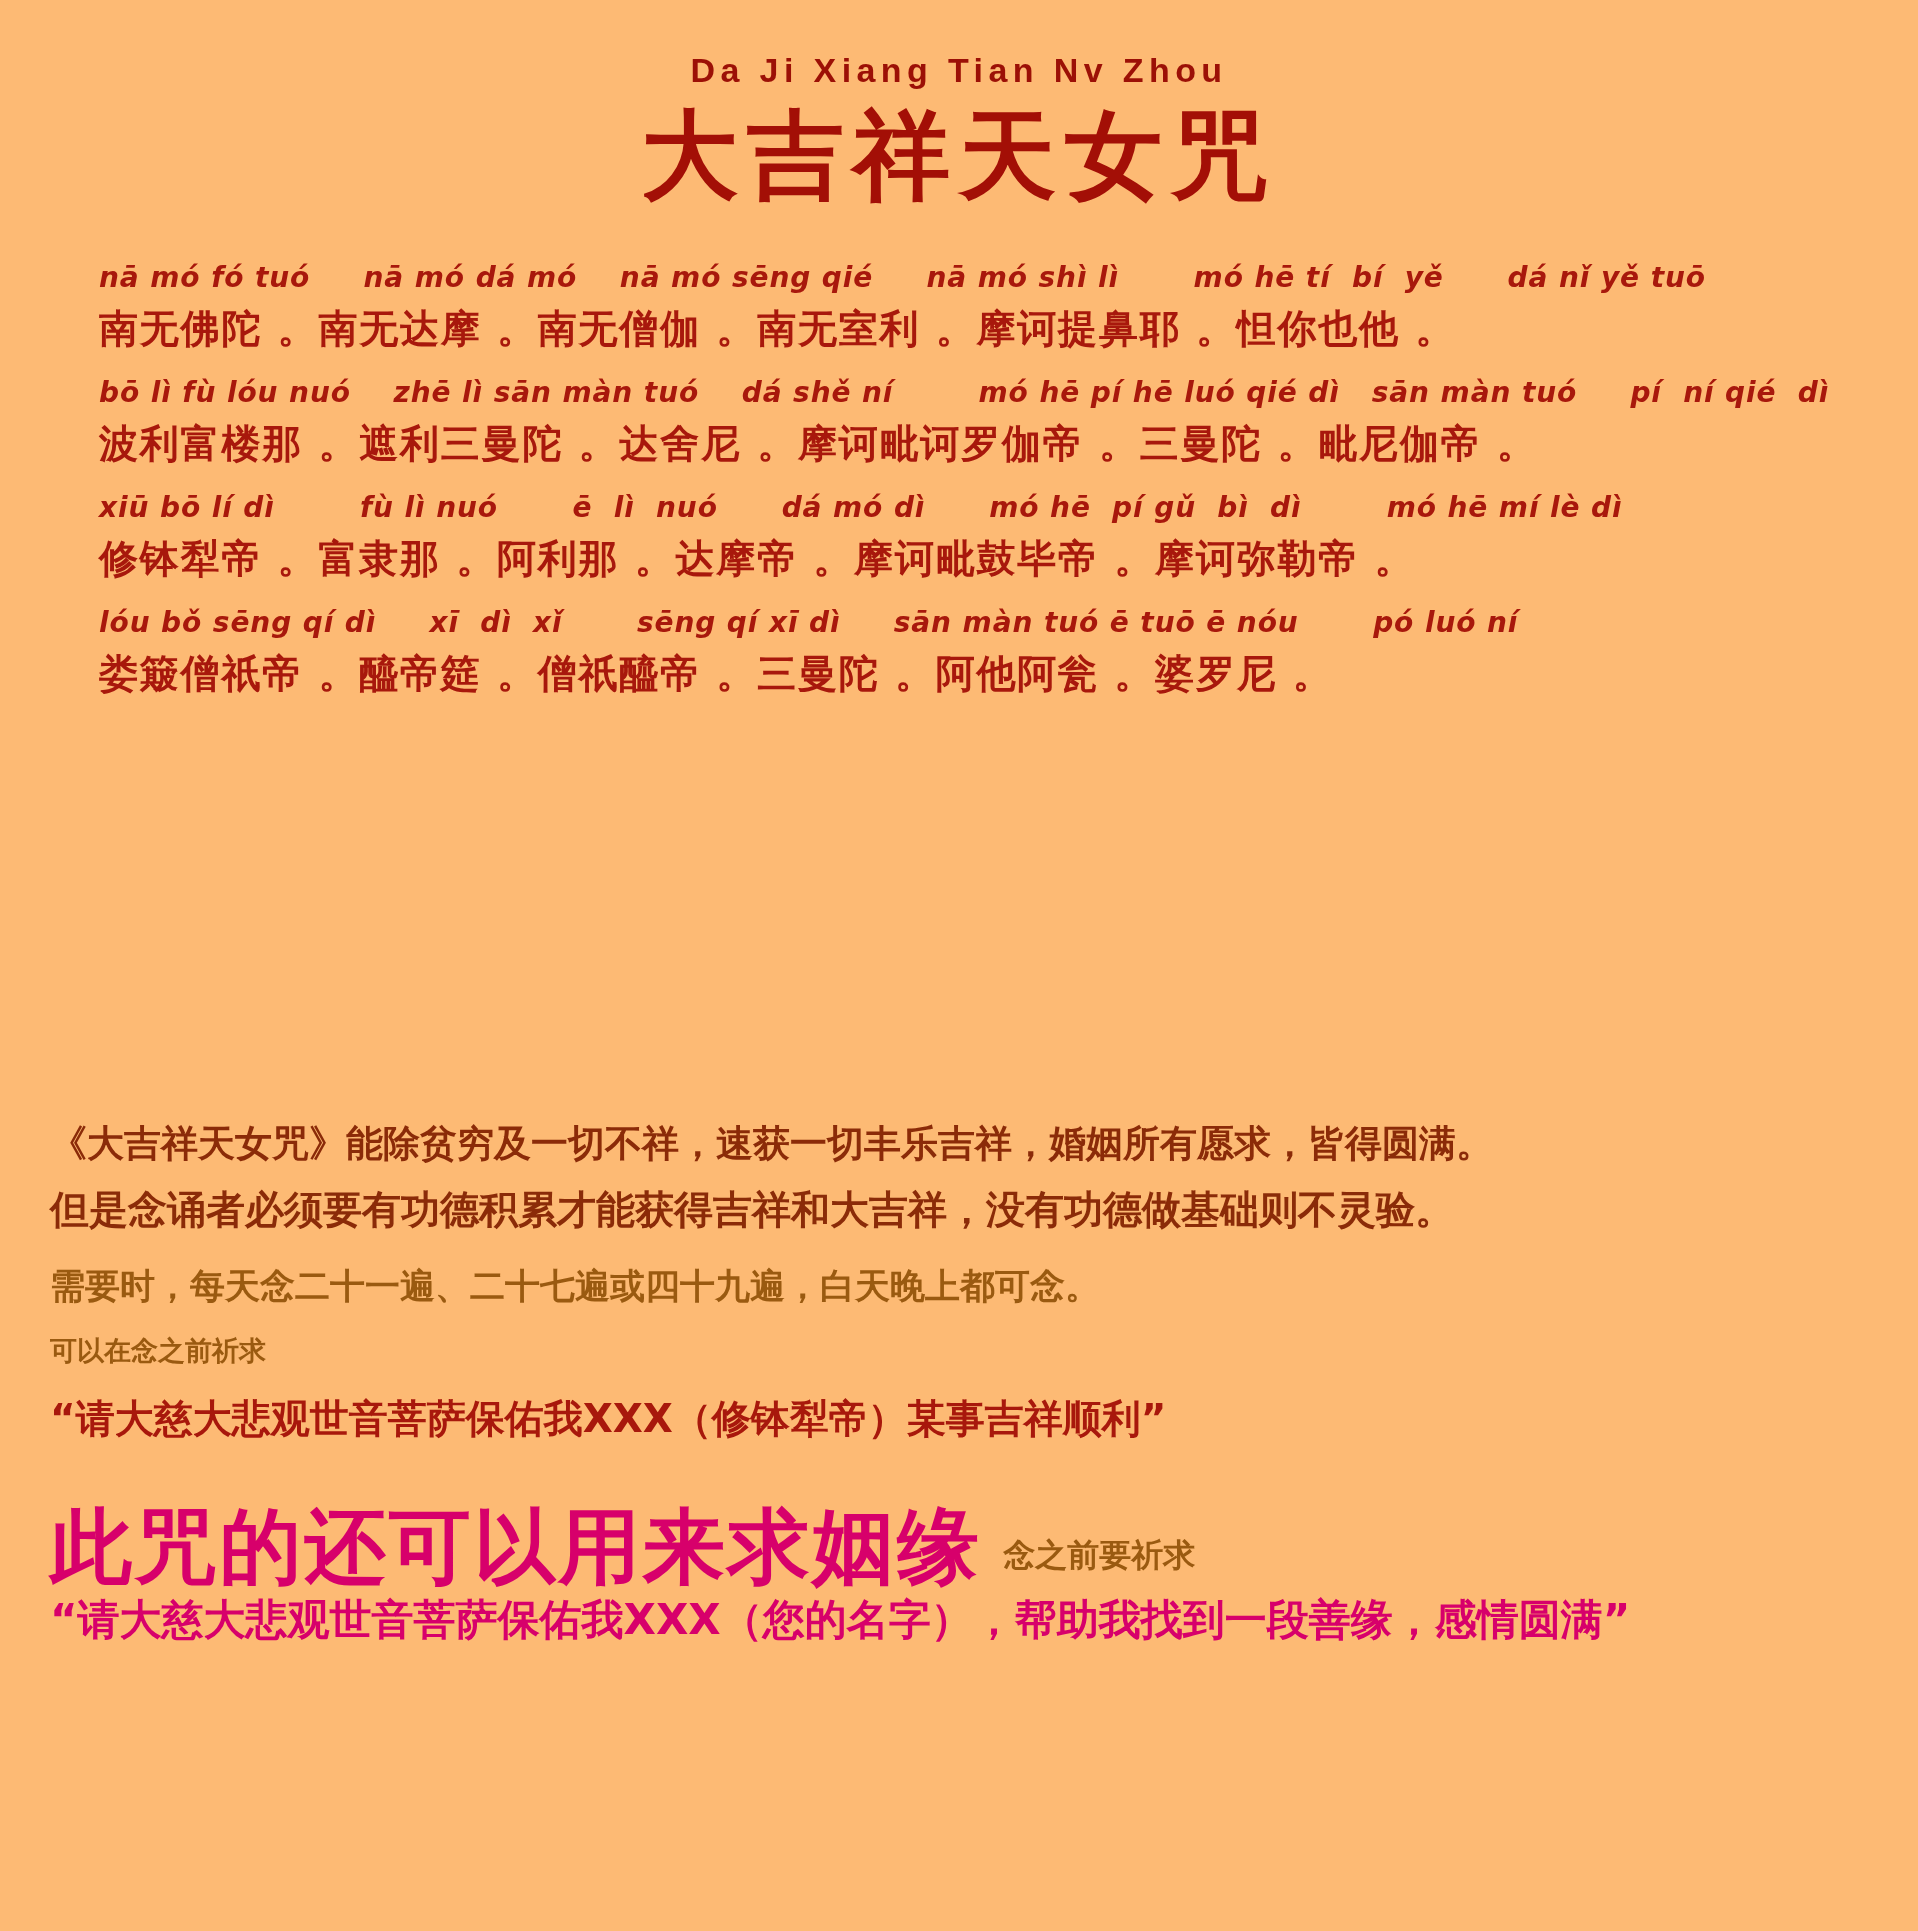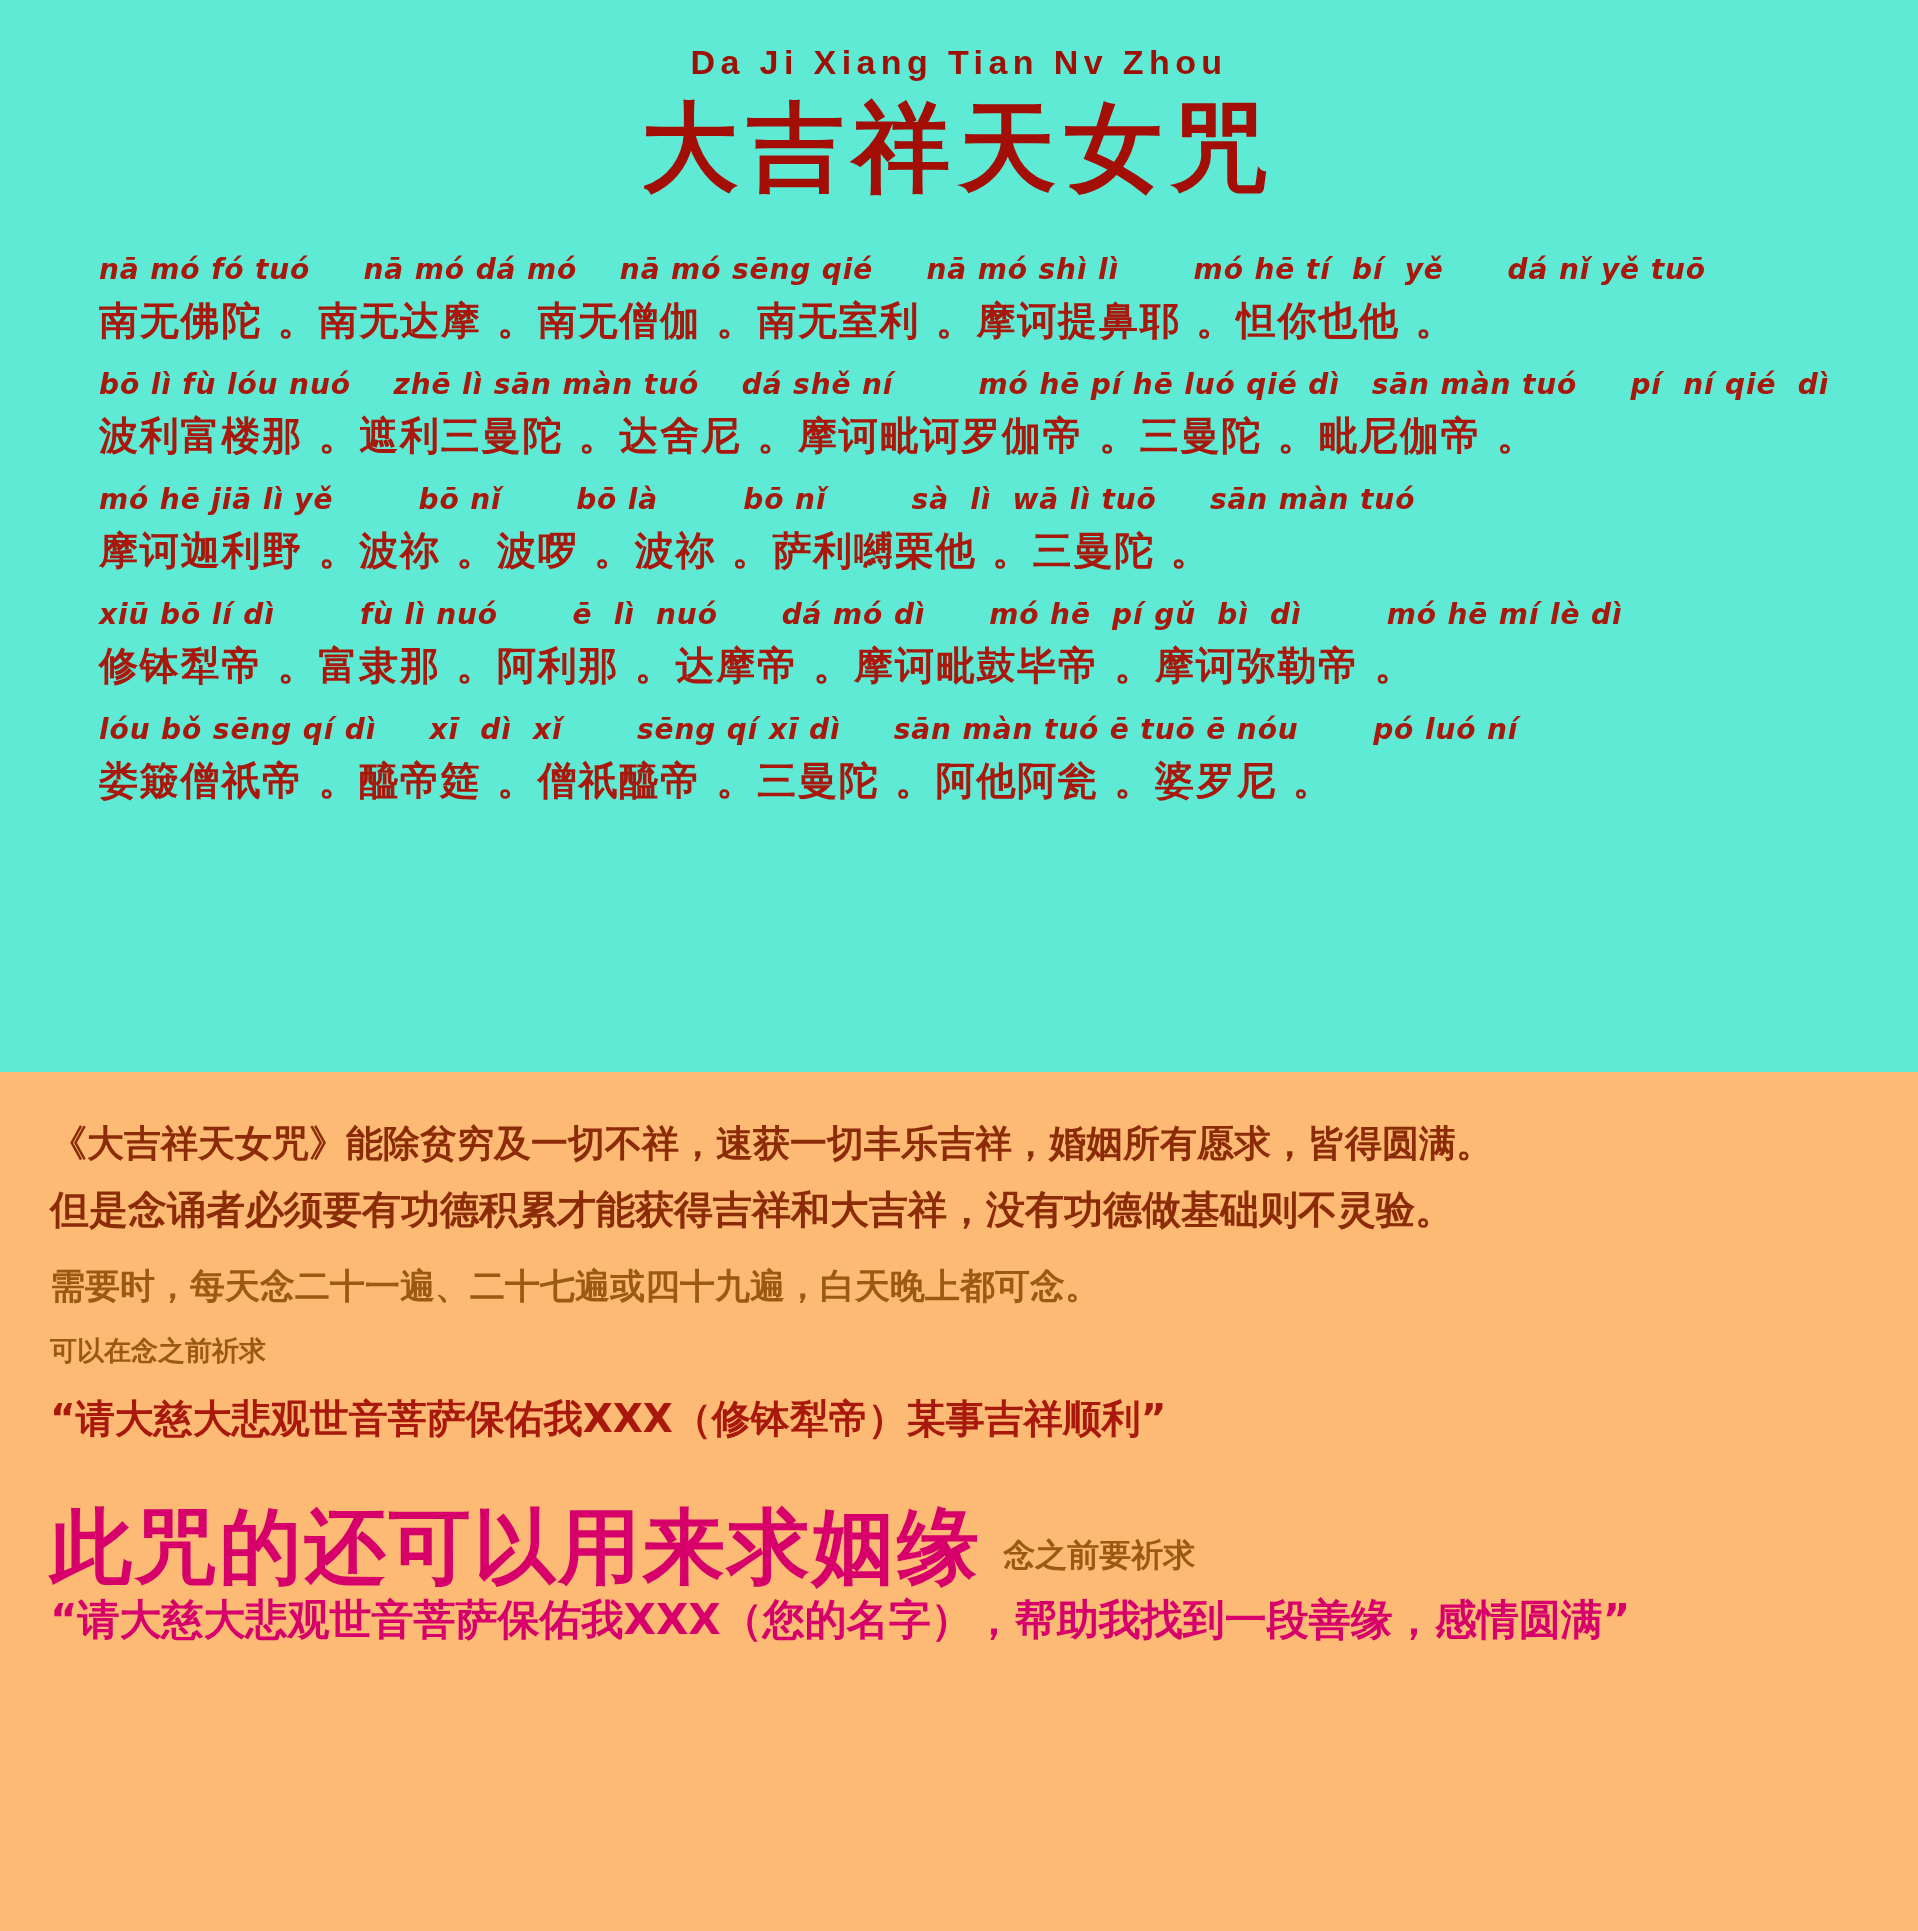--- a/index.html
+++ b/index.html
@@ -15,22 +15,22 @@
   }
 
   .page {
     width: 1918px;
     height: 1932px;
     position: relative;
   }
 
   
   .top-section {
-    background: #5eead4;
-    padding: 0 0 9px 0;
+    background: #fdba74;
+    padding: 8px 0 9px 0;
     height: 1072px;
     box-sizing: border-box;
     position: relative;
   }
 
   .pinyin-title {
     text-align: center;
     color: #9c1006;
     font-weight: bold;
     font-size: 34px;
@@ -182,24 +182,20 @@
     <div class="mantra-block">
       <div class="mantra-line">
         <div class="m-pinyin">nā mó fó tuó     nā mó dá mó    nā mó sēng qié     nā mó shì lì       mó hē tí  bí  yě      dá nǐ yě tuō</div>
         <div class="m-han">南无佛陀 。南无达摩 。南无僧伽 。南无室利 。摩诃提鼻耶 。怛你也他 。</div>
       </div>
       <div class="mantra-line">
         <div class="m-pinyin">bō lì fù lóu nuó    zhē lì sān màn tuó    dá shě ní        mó hē pí hē luó qié dì   sān màn tuó     pí  ní qié  dì</div>
         <div class="m-han">波利富楼那 。遮利三曼陀 。达舍尼 。摩诃毗诃罗伽帝 。三曼陀 。毗尼伽帝 。</div>
       </div>
       <div class="mantra-line">
-        <div class="m-pinyin">mó hē jiā lì yě        bō nǐ       bō là        bō nǐ        sà  lì  wā lì tuō     sān màn tuó</div>
-        <div class="m-han">摩诃迦利野 。波祢 。波啰 。波祢 。萨利嚩栗他 。三曼陀 。</div>
-      </div>
-      <div class="mantra-line">
         <div class="m-pinyin">xiū bō lí dì        fù lì nuó       ē  lì  nuó      dá mó dì      mó hē  pí gǔ  bì  dì        mó hē mí lè dì</div>
         <div class="m-han">修钵犁帝 。富隶那 。阿利那 。达摩帝 。摩诃毗鼓毕帝 。摩诃弥勒帝 。</div>
       </div>
       <div class="mantra-line">
         <div class="m-pinyin">lóu bǒ sēng qí dì     xī  dì  xǐ       sēng qí xī dì     sān màn tuó ē tuō ē nóu       pó luó ní</div>
         <div class="m-han">娄簸僧祇帝 。醯帝筵 。僧祇醯帝 。三曼陀 。阿他阿瓮 。婆罗尼 。</div>
       </div>
     </div>
   </div>
 

